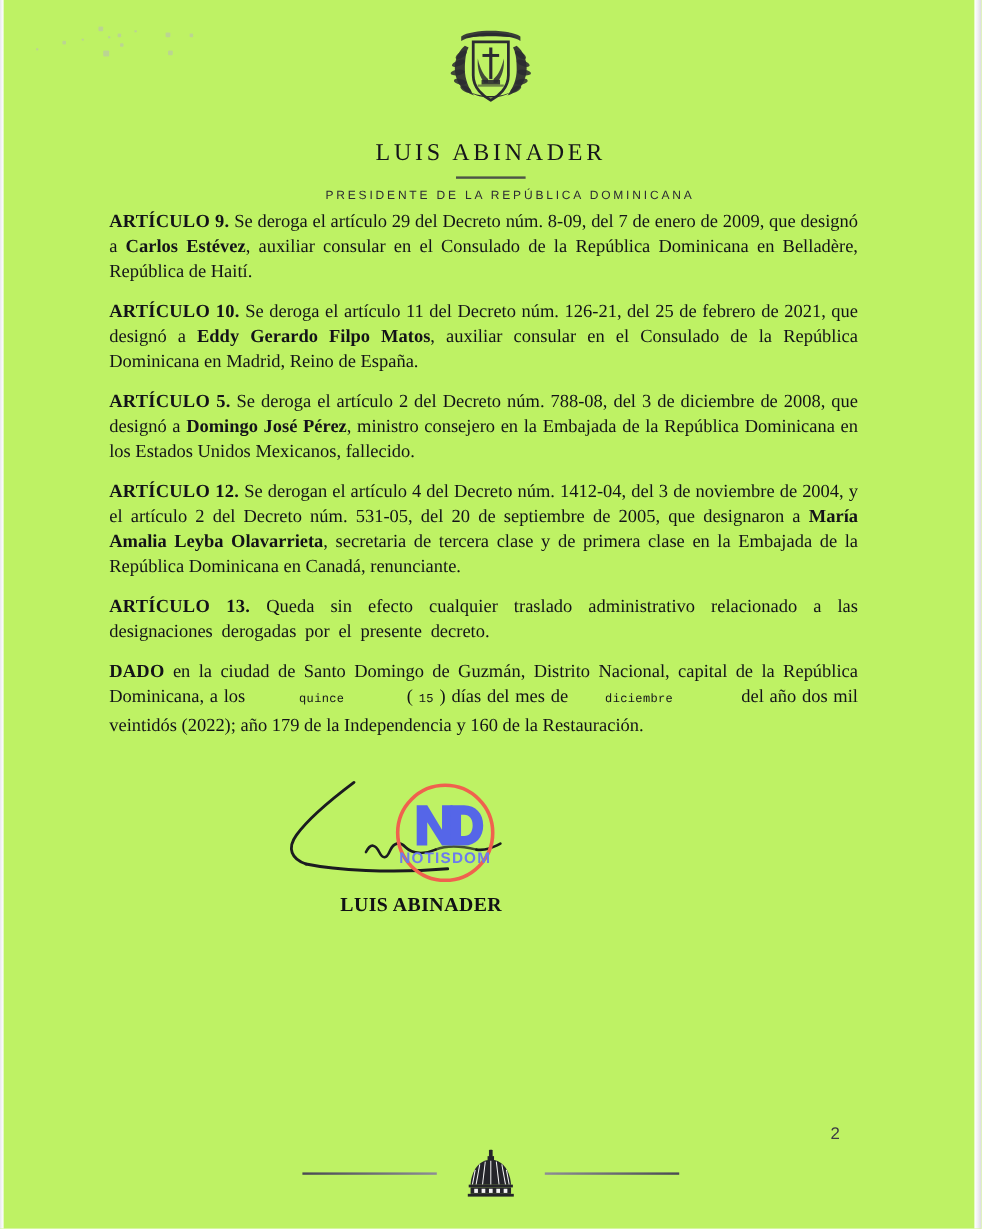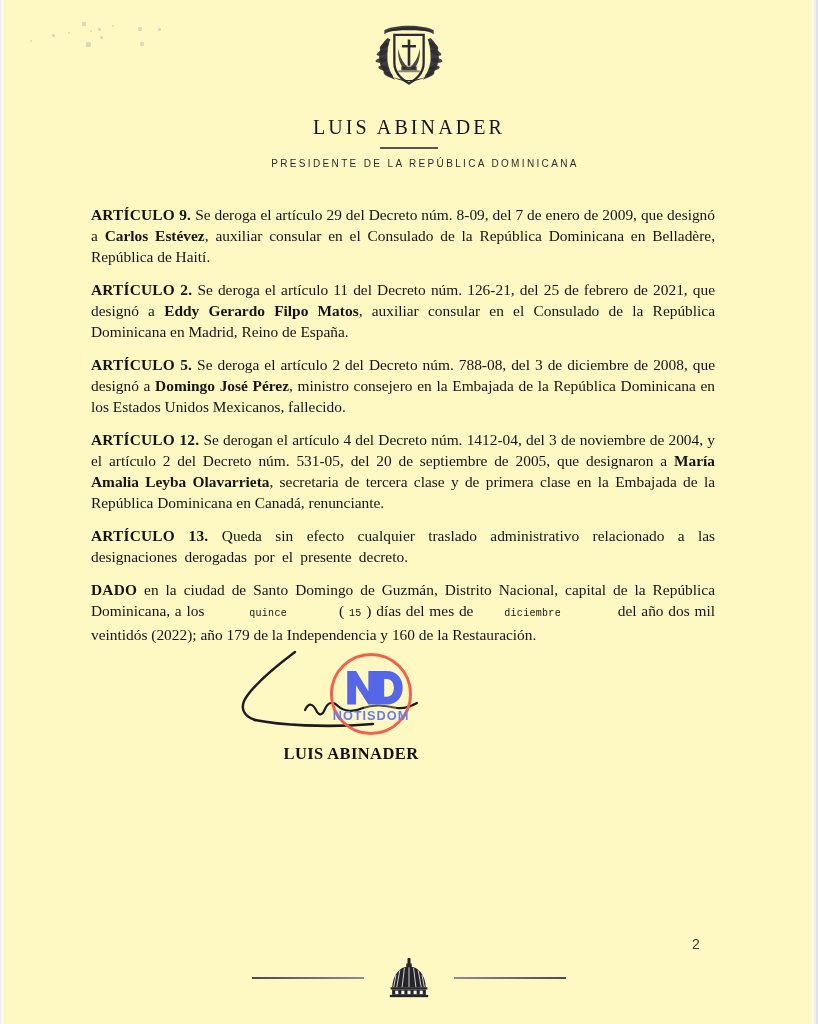--- a/index.html
+++ b/index.html
@@ -9,21 +9,21 @@
   }
   body {
     font-family: "Liberation Serif", "DejaVu Serif", serif;
     color: #111111;
   }
 
   #page {
     position: relative;
     width: 818px;
     height: 1024px;
-    background: #fef9c3;
+    background: #bef264;
     overflow: hidden;
     box-sizing: border-box;
   }
 
   
   .scan-edge-left {
     position: absolute;
     top: 0;
     left: 0;
     width: 3px;
@@ -88,21 +88,21 @@
     font-size: 10px;
     letter-spacing: 2.35px;
     color: #2b2b33;
     font-weight: 400;
     padding-left: 32px;
   }
 
   
   .body-text {
     position: absolute;
-    top: 204px;
+    top: 174px;
     left: 91px;
     width: 624px;
   }
   .para {
     font-size: 15.4px;
     line-height: 21px;
     text-align: justify;
     text-justify: inter-word;
     margin: 0 0 12px 0;
     color: #131318;
@@ -267,21 +267,21 @@
     <div class="president-title">PRESIDENTE DE LA REPÚBLICA DOMINICANA</div>
   </div>
 
   <div class="body-text">
 
     <p class="para">
       <span class="lead">ARTÍCULO 9.</span><span> Se deroga el artículo 29 del Decreto núm. 8-09, del 7 de enero de 2009, que designó a </span><span class="name">Carlos Estévez</span><span>, auxiliar consular en el Consulado de la República Dominicana en Belladère, República de Haití.</span>
     </p>
 
     <p class="para">
-      <span class="lead">ARTÍCULO 2.</span><span> Se deroga el artículo 11 del Decreto núm. 126-21, del 25 de febrero de 2021, que designó a </span><span class="name">Eddy Gerardo Filpo Matos</span><span>, auxiliar consular en el Consulado de la República Dominicana en Madrid, Reino de España.</span>
+      <span class="lead">ARTÍCULO 10.</span><span> Se deroga el artículo 11 del Decreto núm. 126-21, del 25 de febrero de 2021, que designó a </span><span class="name">Eddy Gerardo Filpo Matos</span><span>, auxiliar consular en el Consulado de la República Dominicana en Madrid, Reino de España.</span>
     </p>
 
     <p class="para">
       <span class="lead">ARTÍCULO 5.</span><span> Se deroga el artículo 2 del Decreto núm. 788-08, del 3 de diciembre de 2008, que designó a </span><span class="name">Domingo José Pérez</span><span>, ministro consejero en la Embajada de la República Dominicana en los Estados Unidos Mexicanos, fallecido.</span>
     </p>
 
     <p class="para">
       <span class="lead">ARTÍCULO 12.</span><span> Se derogan el artículo 4 del Decreto núm. 1412-04, del 3 de noviembre de 2004, y el artículo 2 del Decreto núm. 531-05, del 20 de septiembre de 2005, que designaron a </span><span class="name">María Amalia Leyba Olavarrieta</span><span>, secretaria de tercera clase y de primera clase en la Embajada de la República Dominicana en Canadá, renunciante.</span>
     </p>
 

